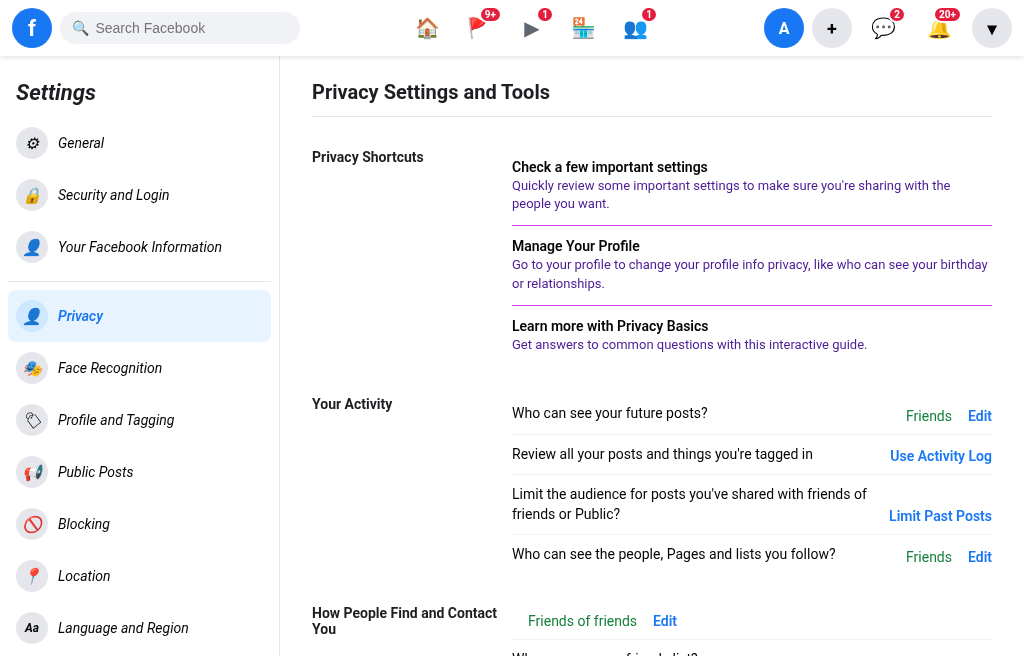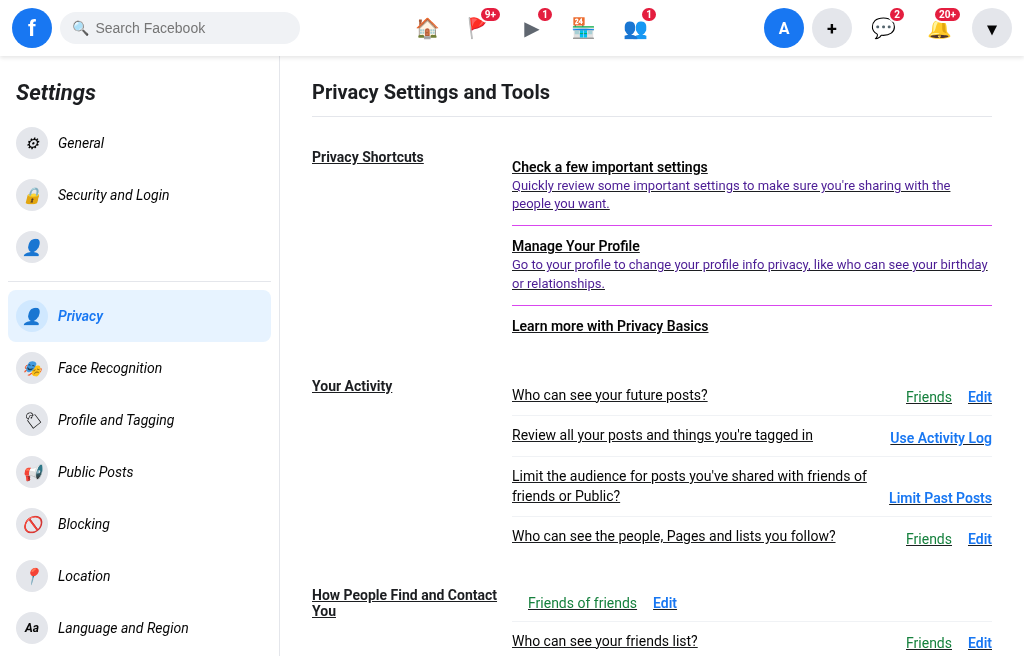--- a/index.html
+++ b/index.html
@@ -36,21 +36,21 @@
     .sidebar-item.active .sidebar-icon { background: #d0e8ff; }
     .sidebar-label { font-size: 14px; }
     .sidebar-divider { height: 1px; background: #e4e6eb; margin: 8px 0; }
 
     
     .main-content { margin-left: 280px; flex: 1; padding: 24px 32px; background: #fff; min-height: calc(100vh - 56px); }
     .page-title { font-size: 20px; font-weight: 700; margin-bottom: 16px; padding-bottom: 12px; border-bottom: 1px solid #e4e6eb; }
 
     
     .settings-section { margin-bottom: 0; }
-    .settings-row { display: flex; align-items: flex-start; padding: 14px 0; border-bottom: 1px solid #e4e6eb; text-decoration: underline; }
+    .settings-row { display: flex; align-items: flex-start; padding: 14px 0; border-bottom: 1px solid #e4e6eb; }
     .settings-row:last-child { border-bottom: none; }
     .section-label-col { width: 200px; min-width: 200px; font-weight: 700; font-size: 14px; padding-top: 2px; }
     .settings-items-col { flex: 1; }
     .setting-item { display: flex; align-items: flex-end; padding: 10px 0; border-bottom: 1px solid #f0f2f5; }
     .setting-item:last-child { border-bottom: none; }
     .setting-desc { flex: 1; font-size: 14px; color: #050505; line-height: 1.4; }
     .setting-value { color: #15803d; font-size: 14px; margin-left: 16px; white-space: nowrap; }
     .setting-action { color: #1877f2; font-size: 14px; font-weight: 600; margin-left: 16px; cursor: pointer; white-space: nowrap; }
 
     
@@ -113,20 +113,21 @@
     <div class="sidebar-item">
       <div class="sidebar-icon">⚙</div>
       <span class="sidebar-label">General</span>
     </div>
     <div class="sidebar-item">
       <div class="sidebar-icon">🔒</div>
       <span class="sidebar-label">Security and Login</span>
     </div>
     <div class="sidebar-item">
       <div class="sidebar-icon">👤</div>
+      <span class="sidebar-label">Your Facebook Information</span>
     </div>
 
     <div class="sidebar-divider"></div>
 
     <div class="sidebar-item active">
       <div class="sidebar-icon">👤</div>
       <span class="sidebar-label">Privacy</span>
     </div>
     <div class="sidebar-item">
       <div class="sidebar-icon">🎭</div>
@@ -171,20 +172,21 @@
           <div class="shortcut-item">
             <div class="shortcut-title">Check a few important settings</div>
             <div class="shortcut-desc">Quickly review some important settings to make sure you're sharing with the people you want.</div>
           </div>
           <div class="shortcut-item">
             <div class="shortcut-title">Manage Your Profile</div>
             <div class="shortcut-desc">Go to your profile to change your profile info privacy, like who can see your birthday or relationships.</div>
           </div>
           <div class="shortcut-item">
             <div class="shortcut-title">Learn more with Privacy Basics</div>
+            <div class="shortcut-desc">Get answers to common questions with this interactive guide.</div>
           </div>
         </div>
       </div>
     </div>
 
     <div class="settings-section">
       <div class="settings-row">
         <div class="section-label-col">
           <span>Your Activity</span>
         </div>

